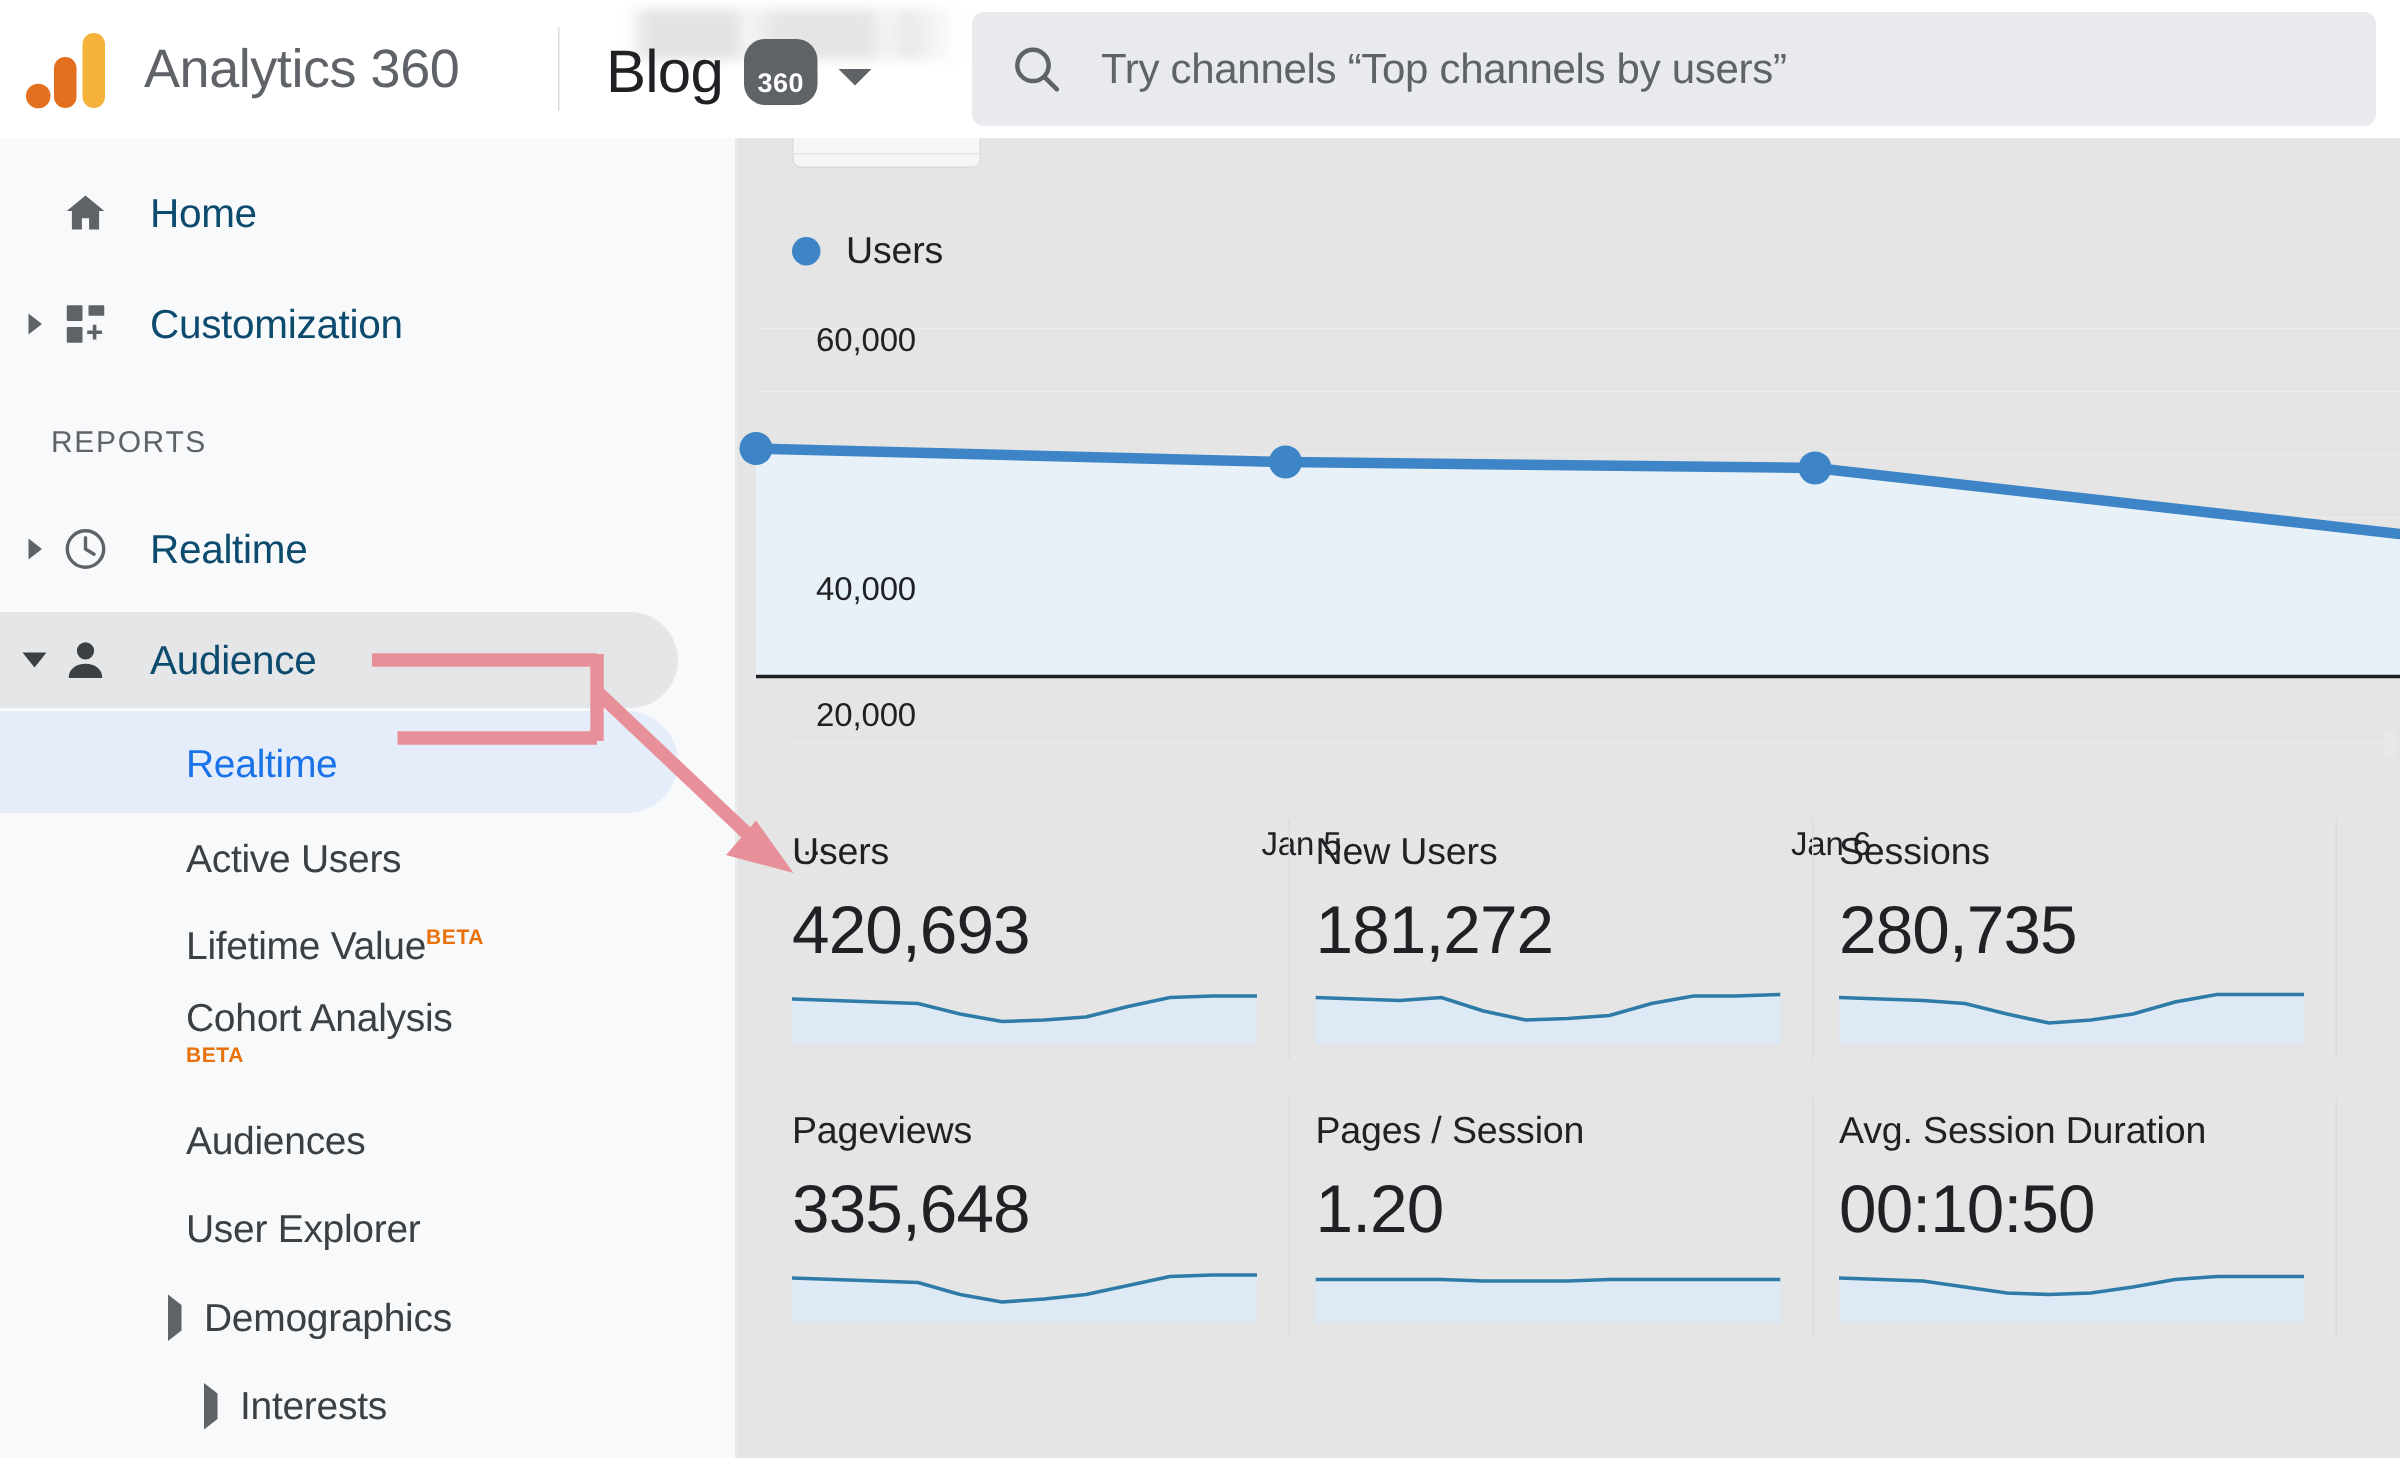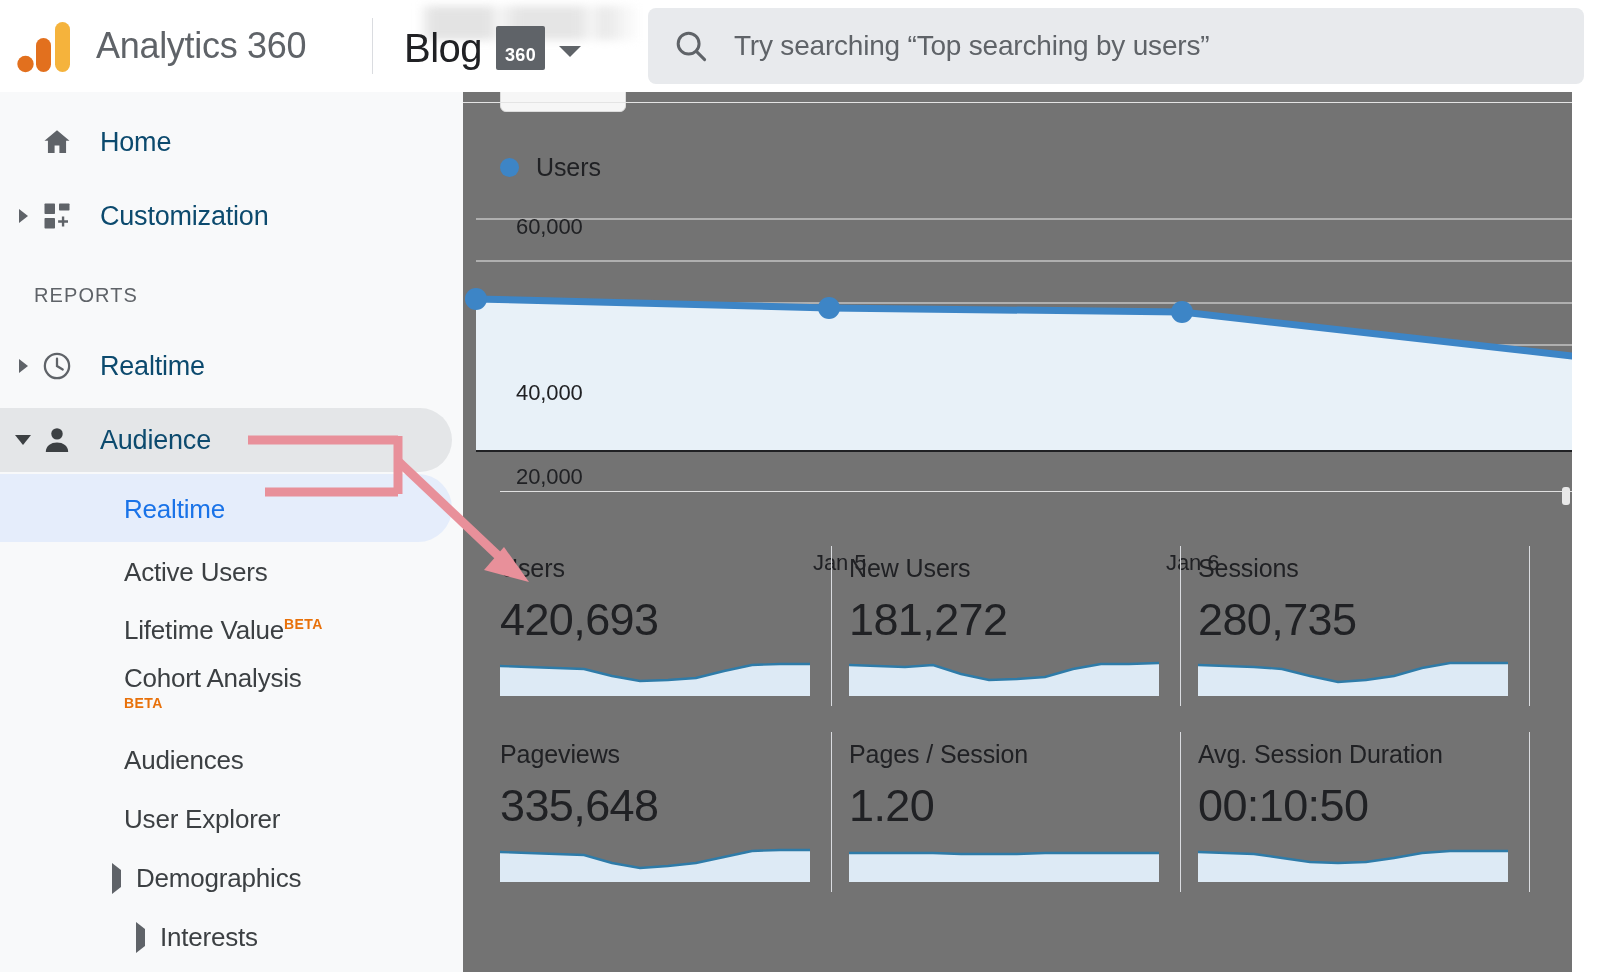--- a/index.html
+++ b/index.html
@@ -40,21 +40,21 @@
       rgba(233,233,233,0) 0%, rgba(226,226,226,.95) 6%, rgba(226,226,226,.95) 32%,
       rgba(240,240,240,.6) 36%, rgba(228,228,228,.95) 45%, rgba(228,228,228,.95) 72%,
       rgba(236,236,236,.5) 78%, rgba(230,230,230,.9) 84%, rgba(230,230,230,0) 100%);
     filter: blur(4px);
   }
   .property-name {
     font-size: 40px; color: #202124; font-weight: 400; line-height: 52px;
     letter-spacing: -0.5px;
   }
   .badge-360 {
-    background: #5f6368; color: #ffffff; border-radius: 2px;
+    background: #5f6368; color: #ffffff; border-radius: 14px;
     font-size: 18px; font-weight: 700; padding: 19px 9px 4px; letter-spacing: .3px;
   }
   .caret-down {
     width: 0; height: 0; border-left: 11px solid transparent;
     border-right: 11px solid transparent; border-top: 11px solid #5f6368;
     margin-top: 6px;
   }
   .searchbar {
     position: absolute; left: 648px; top: 8px; width: 936px; height: 76px;
     background: #e8eaed; border-radius: 8px; display: flex; align-items: center;
@@ -120,22 +120,22 @@
     font-size: 14px; color: #e8710a; font-weight: 700; vertical-align: super;
     letter-spacing: .4px;
   }
   .beta-below {
     position: absolute; left: 124px; top: 36px; font-size: 14px;
     color: #e8710a; font-weight: 700; letter-spacing: .4px;
   }
 
   
   .main {
-    position: absolute; left: 463px; top: 92px; width: 1109px; height: 880px;
-    background: #737373; overflow: hidden;
+    position: absolute; left: 491px; top: 92px; width: 1109px; height: 880px;
+    background: #e5e5e5; overflow: hidden;
   }
   .topcut-btn {
     position: absolute; left: 37px; top: -10px; width: 124px; height: 28px;
     background: #f6f6f6; border: 1px solid #dcdcdc; border-radius: 6px;
   }
   .hairline-top {
     position: absolute; left: 0; top: 10px; width: 1109px; height: 1px;
     background: #e4e4e4;
   }
 
@@ -212,21 +212,21 @@
       <span class="caret-down"></span>
     </div>
 
     <div class="searchbar">
       <span class="search-icon-box">
         <svg width="38" height="38" viewBox="0 0 24 24" fill="none" stroke="#5f6368" stroke-width="1.9" stroke-linecap="round">
           <circle cx="10.5" cy="10.5" r="6.6"></circle>
           <line x1="15.4" y1="15.4" x2="20.6" y2="20.6"></line>
         </svg>
       </span>
-      <span class="search-placeholder">Try searching “Top searching by users”</span>
+      <span class="search-placeholder">Try channels “Top channels by users”</span>
     </div>
   </div>
 
   <div class="sidebar">
 
     <div class="nav-row" style="margin-top:14px;">
       <span class="nav-icon">
         <svg width="32" height="32" viewBox="0 0 24 24" fill="#5f6368">
           <path d="M12 3.2 2.6 11h2.6v9.2h5.0v-5.6h3.6v5.6h5.0V11h2.6z"></path>
         </svg>

